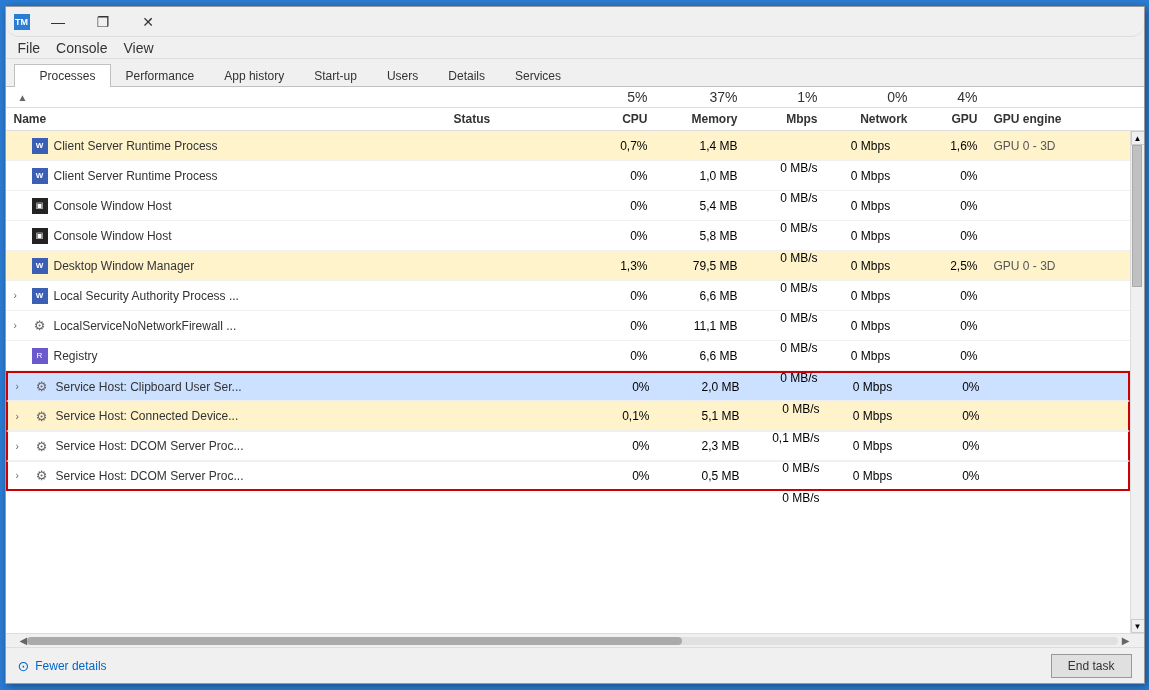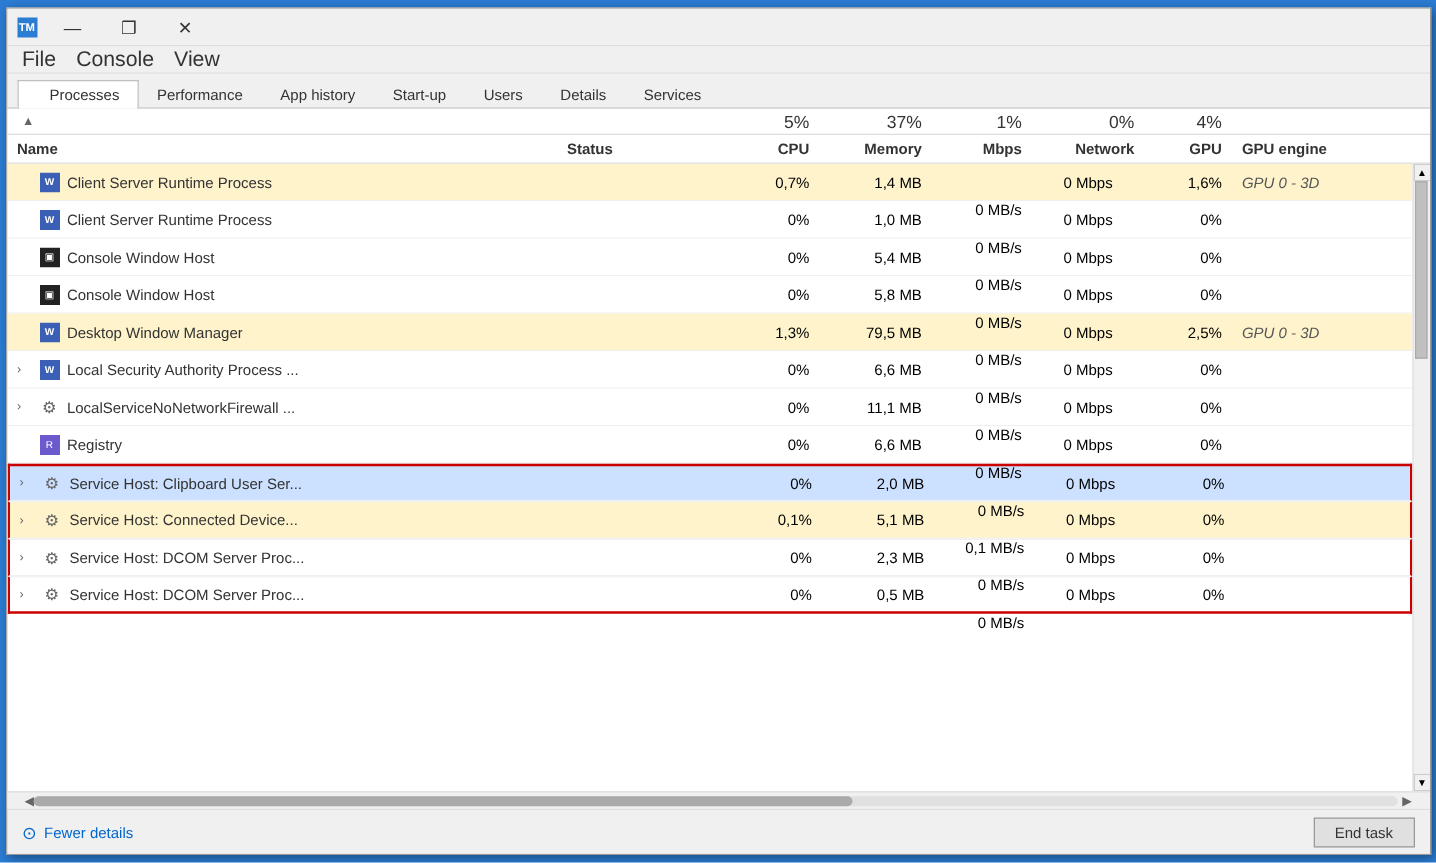--- a/index.html
+++ b/index.html
@@ -24,20 +24,21 @@
       box-shadow: 2px 2px 8px rgba(0,0,0,0.4);
     }
     .title-bar {
       background: #f0f0f0;
       height: 30px;
       display: flex;
       align-items: center;
       padding: 0 8px;
       border-bottom: 1px solid #ddd;
       user-select: none;
+      border-radius: 13px;
     }
     .title-bar-icon {
       width: 16px;
       height: 16px;
       margin-right: 6px;
       background: #2b7cd3;
       display: flex;
       align-items: center;
       justify-content: center;
       font-size: 10px;
@@ -68,21 +69,21 @@
       height: 22px;
       display: flex;
       align-items: center;
       padding: 0 4px;
       background: #f0f0f0;
       border-bottom: 1px solid #ddd;
     }
     .menu-item {
       padding: 2px 8px;
       cursor: pointer;
-      font-size: 17px;
+      font-size: 14px;
       color: #333;
     }
     .tabs {
       display: flex;
       background: #f0f0f0;
       border-bottom: 1px solid #c0c0c0;
       padding: 4px 8px 0;
       gap: 0;
     }
     .tab {
@@ -296,21 +297,20 @@
       width: 70px;
       text-align: right;
       padding: 0 8px;
       font-size: 12px;
     }
     .cell-gpu-engine {
       flex: 1;
       padding: 0 8px;
       font-size: 12px;
       color: #555;
-      font-style: italic;
     }
     .status-bar {
       height: 36px;
       background: #f0f0f0;
       border-top: 1px solid #ddd;
       display: flex;
       align-items: center;
       justify-content: space-between;
       padding: 0 12px;
     }

